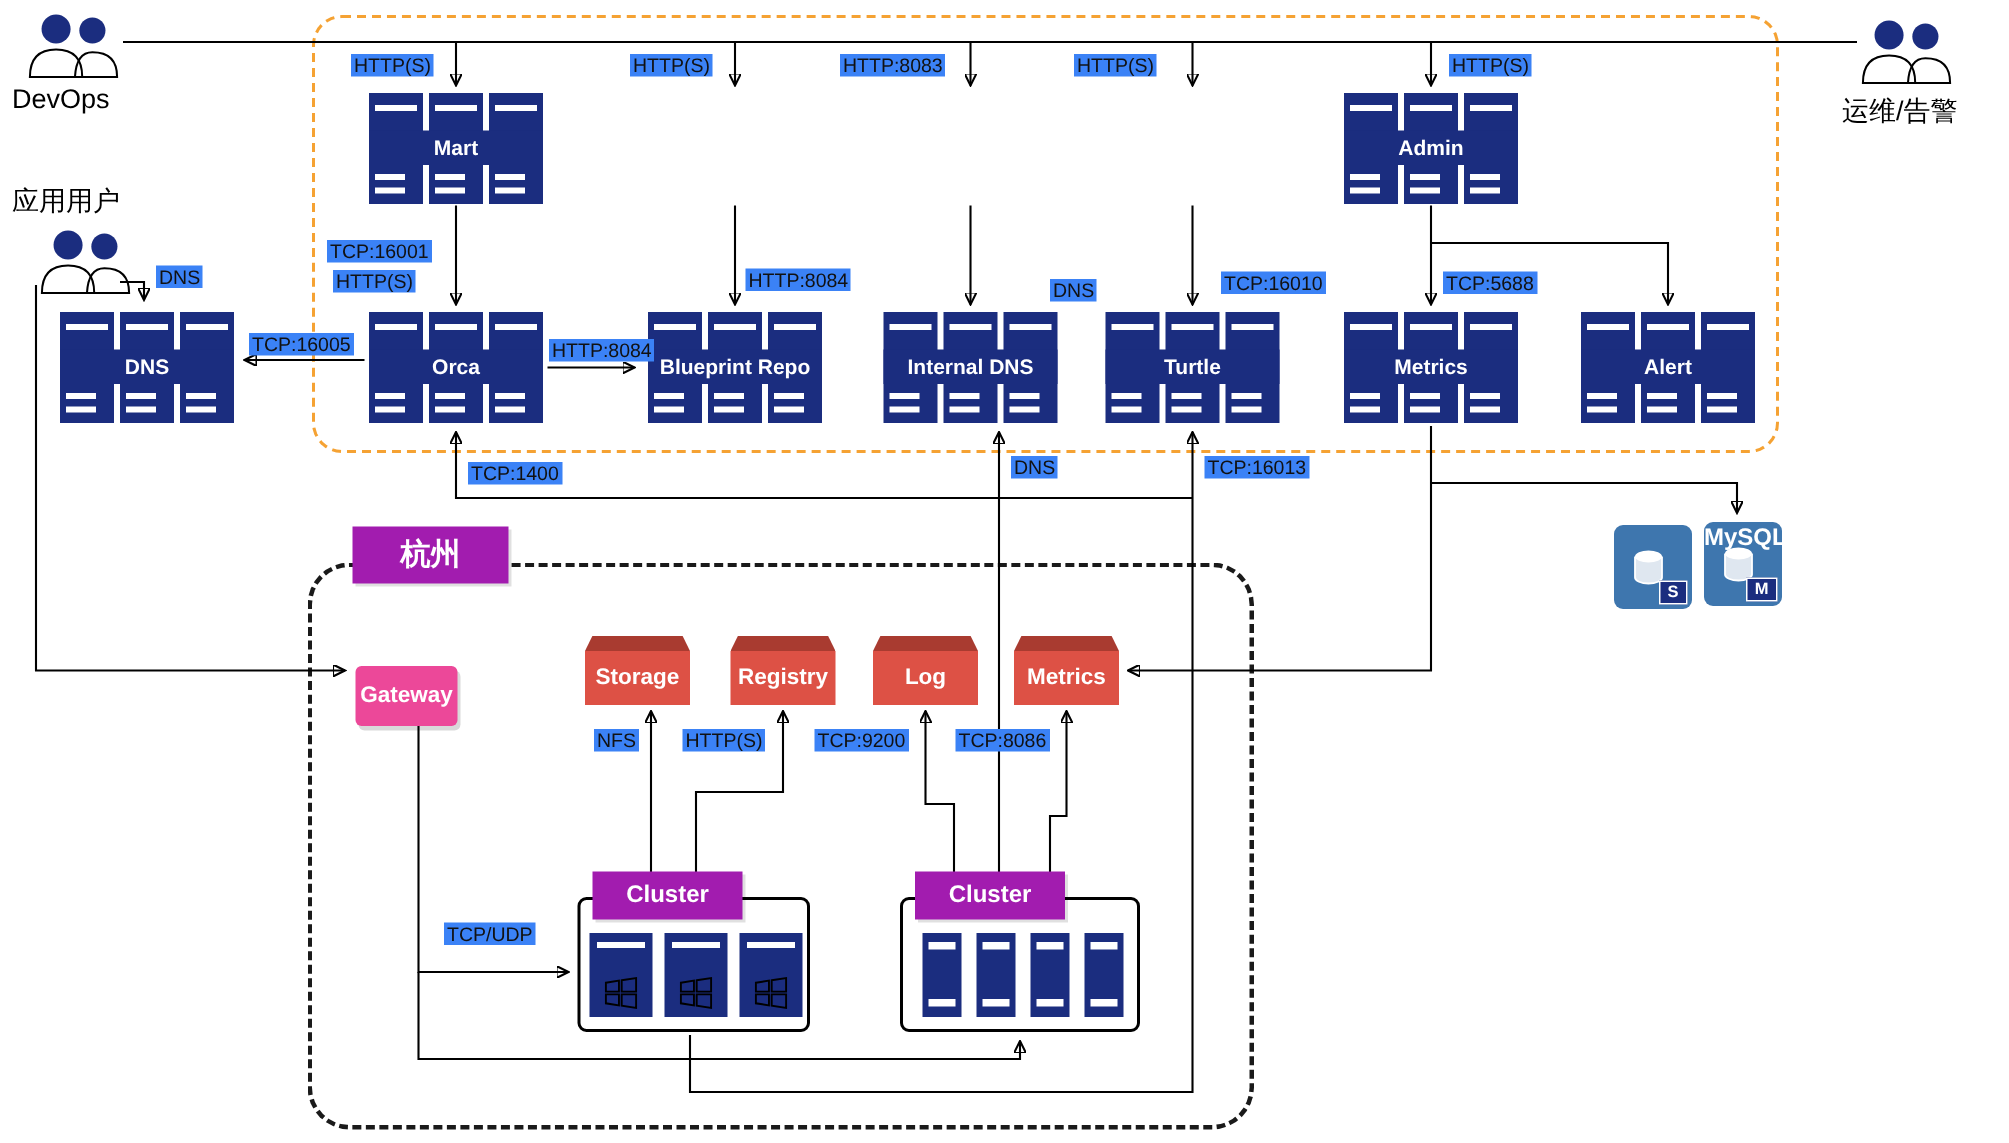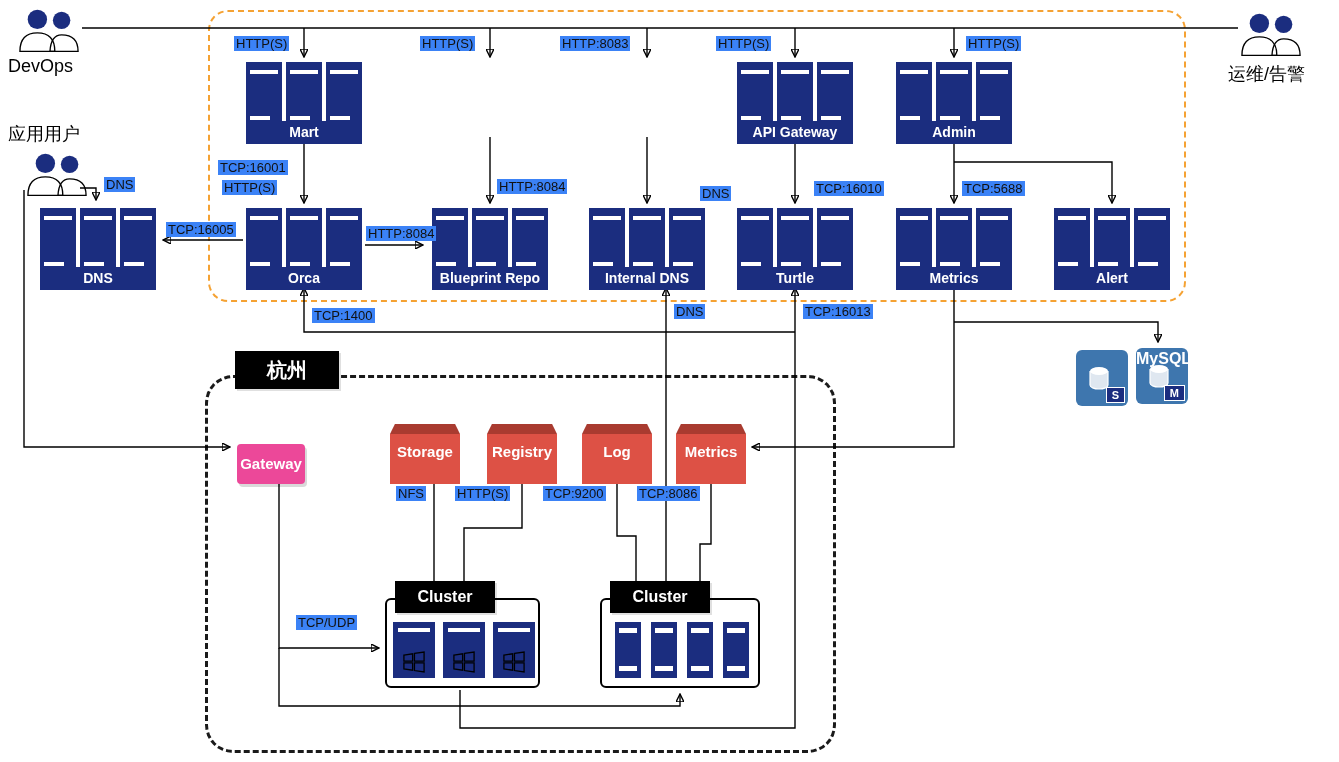--- a/index.html
+++ b/index.html
@@ -18,35 +18,35 @@
   .node { position:absolute; z-index:2; }
 
   
   .srv { display:flex; gap:4px; width:116px; height:74px; }
   .tw { flex:1; background-color:#1b2d7f;
         background-image:linear-gradient(#fff,#fff),linear-gradient(#fff,#fff),linear-gradient(#fff,#fff);
         background-repeat:no-repeat;
         background-position:4px 8px, 4px 54px, 4px 63px;
         background-size:28px 4px, 20px 4px, 20px 4px; }
   .srv-label { position:absolute; left:0; right:0; top:25px; height:23px; background:#1b2d7f;
-               color:#fff; font-weight:bold; font-size:14px; line-height:23px; text-align:center;margin-top:34px; }
-
-  
-  .badge { position:absolute; background:#000000; color:#fff; font-weight:bold; text-align:center; z-index:4;
+               color:#fff; font-weight:bold; font-size:14px; line-height:23px; text-align:center; }
+
+  
+  .badge { position:absolute; background:#a21caf; color:#fff; font-weight:bold; text-align:center; z-index:4;
            box-shadow:2px 2px 0 rgba(0,0,0,0.12); }
   #hz-badge { left:235px; top:351px; width:104px; height:38px; font-size:20px; line-height:38px; }
   .cluster-hdr { width:100px; height:32px; font-size:16px; line-height:32px; }
   .gateway { position:absolute; left:237px; top:444px; width:68px; height:40px; background:#ec4899;
              border-radius:4px; color:#fff; font-weight:bold; font-size:15px; text-align:center;
              line-height:40px; z-index:2; box-shadow:2px 3px 0 rgba(0,0,0,0.15); }
 
   
   .bucket { position:absolute; top:424px; width:70px; z-index:2; }
   .bucket-top { height:10px; background:#A93B30; clip-path:polygon(7% 0,93% 0,100% 100%,0 100%); }
-  .bucket-body { height:50px; background:#DD5145; color:#fff; font-weight:bold; text-align:center;
+  .bucket-body { height:36px; background:#DD5145; color:#fff; font-weight:bold; text-align:center;
                  line-height:36px; font-size:15px; }
 
   
   .white-box { position:absolute; background:#fff; border:2px solid #000; border-radius:6px; z-index:2;
                display:flex; box-sizing:border-box; }
   #lcluster { left:385px; top:598px; width:155px; height:90px; gap:8px; padding:22px 0 0 6px; }
   #rcluster { left:600px; top:598px; width:160px; height:90px; gap:10px; padding:22px 0 0 13px; }
   .win-tower { width:42px; height:56px;
                background:linear-gradient(#fff,#fff) no-repeat 5px 6px/32px 4px, #1b2d7f;
                display:flex; align-items:flex-end; justify-content:center; padding-bottom:5px;
@@ -138,26 +138,20 @@
       <use href="#ppl"></use>
     </svg>
   <div class="actor-label" style="left:1228px;top:62px">运维/告警</div>
 
   <div class="node srv" style="left:246px;top:62px">
     <div class="tw"></div>
     <div class="tw"></div>
     <div class="tw"></div>
     <div class="srv-label">Mart</div>
   </div>
-  <div class="node srv" style="left:737px;top:62px">
-    <div class="tw"></div>
-    <div class="tw"></div>
-    <div class="tw"></div>
-    <div class="srv-label">API Gateway</div>
-  </div>
   <div class="node srv" style="left:896px;top:62px">
     <div class="tw"></div>
     <div class="tw"></div>
     <div class="tw"></div>
     <div class="srv-label">Admin</div>
   </div>
 
   <div class="node srv" style="left:40px;top:208px">
     <div class="tw"></div>
     <div class="tw"></div>

